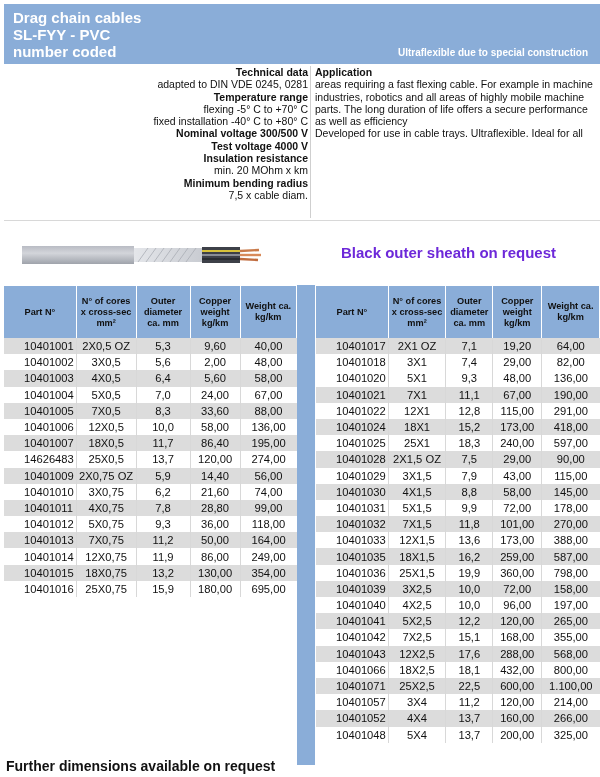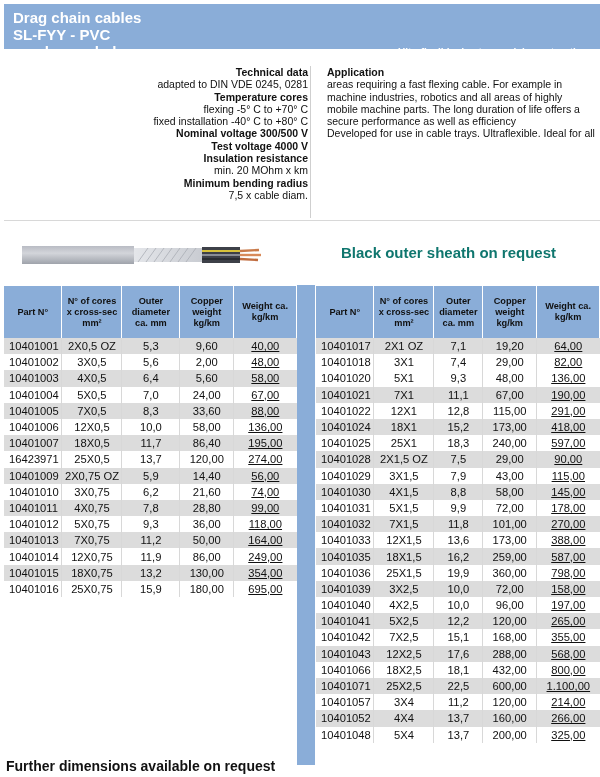--- a/index.html
+++ b/index.html
@@ -1,51 +1,51 @@
 <!DOCTYPE html>
 <html><head>
 <meta charset="utf-8">
 <style>
   * { box-sizing: border-box; margin: 0; padding: 0; }
   html, body { width: 600px; height: 777px; background: #ffffff; overflow: hidden; }
   body { font-family: "Liberation Sans", sans-serif; color: #111; position: relative; }
 
   .header {
-    position: absolute; left: 4px; top: 4px; width: 596px; height: 45px;
+    position: absolute; left: 4px; top: 4px; width: 596px; height: 60px;
     background: #8aadd8; color: #fff; font-weight: bold;
   }
   .header .title-lines { position: absolute; left: 9px; top: 5px; font-size: 15px; line-height: 17px; }
   .header .tagline { position: absolute; right: 12px; top: 40px; font-size: 10px; line-height: 17px; }
 
   .info {
     position: absolute; left: 4px; top: 66px; width: 596px; height: 155px;
     border-bottom: 1px solid #d8d8d8;
   }
   .info .col { position: absolute; top: 0; font-size: 10.5px; line-height: 12.3px; }
   .info .col.left { left: 4px; width: 300px; text-align: right; }
-  .info .col.right { left: 306px; width: 286px; height: 152px; border-left: 1px solid #cfcfcf; padding-left: 16px; }
+  .info .col.right { left: 306px; width: 286px; height: 152px; border-left: 1px solid #cfcfcf; padding-left: 4px; }
   .info .b { font-weight: bold; }
 
   .cable { position: absolute; left: 22px; top: 242px; width: 270px; height: 24px; }
-  .sheath-note { position: absolute; left: 341px; top: 244px; font-size: 15px; font-weight: bold; color: #0f766e; }
+  .sheath-note { position: absolute; left: 341px; top: 244px; font-size: 15px; font-weight: bold; color: #6d28d9; }
 
   .sep-bar { position: absolute; left: 297px; top: 285px; width: 18px; height: 480px; background: #8aadd8; }
 
   table.spec { position: absolute; border-collapse: collapse; font-size: 11.2px; }
   table.spec th {
     background: #8aadd8; color: #111; font-weight: bold; font-size: 9.2px; line-height: 11px;
     text-align: center; vertical-align: middle; border-right: 1px solid #ffffff; padding: 0 2px;
   }
   table.spec td {
     height: 16.2px; text-align: center; padding: 0 2px; white-space: nowrap;
     border-right: 1px solid #d8d8d8; color: #111;
   }
-  table.spec td:first-child { text-align: left; padding-left: 5px; margin-left: 48px; }
+  table.spec td:first-child { text-align: left; padding-left: 20px; margin-left: 48px; }
   table.spec tr.odd td { background: #dcdcdc; }
-  table.spec td:last-child { border-right: none; text-decoration: underline; }
+  table.spec td:last-child { border-right: none; }
 
   #tbl-left { left: 4px; top: 286px; width: 293px; }
   #tbl-right { left: 316px; top: 286px; width: 284px; }
   #tbl-left th, #tbl-right th { height: 52px; }
 
   .footer-note { position: absolute; left: 6px; top: 758px; font-size: 14px; font-weight: bold; color: #111; }
 </style>
 </head>
 <body>
 
@@ -55,21 +55,21 @@
     <div>SL-FYY - PVC</div>
     <div>number coded</div>
   </div>
   <div class="tagline">Ultraflexible due to special construction</div>
 </div>
 
 <div class="info">
   <div class="col left">
     <div class="b">Technical data</div>
     <div>adapted to DIN VDE 0245, 0281</div>
-    <div class="b">Temperature cores</div>
+    <div class="b">Temperature range</div>
     <div>flexing -5° C to +70° C</div>
     <div>fixed installation -40° C to +80° C</div>
     <div class="b">Nominal voltage 300/500 V</div>
     <div class="b">Test voltage 4000 V</div>
     <div class="b">Insulation resistance</div>
     <div>min. 20 MOhm x km</div>
     <div class="b">Minimum bending radius</div>
     <div>7,5 x cable diam.</div>
   </div>
   <div class="col right">
@@ -175,21 +175,21 @@
         <td>136,00</td>
       </tr>
       <tr class="odd">
         <td>10401007</td>
         <td>18X0,5</td>
         <td>11,7</td>
         <td>86,40</td>
         <td>195,00</td>
       </tr>
       <tr class="even">
-        <td>16423971</td>
+        <td>14626483</td>
         <td>25X0,5</td>
         <td>13,7</td>
         <td>120,00</td>
         <td>274,00</td>
       </tr>
       <tr class="odd">
         <td>10401009</td>
         <td>2X0,75 OZ</td>
         <td>5,9</td>
         <td>14,40</td>

